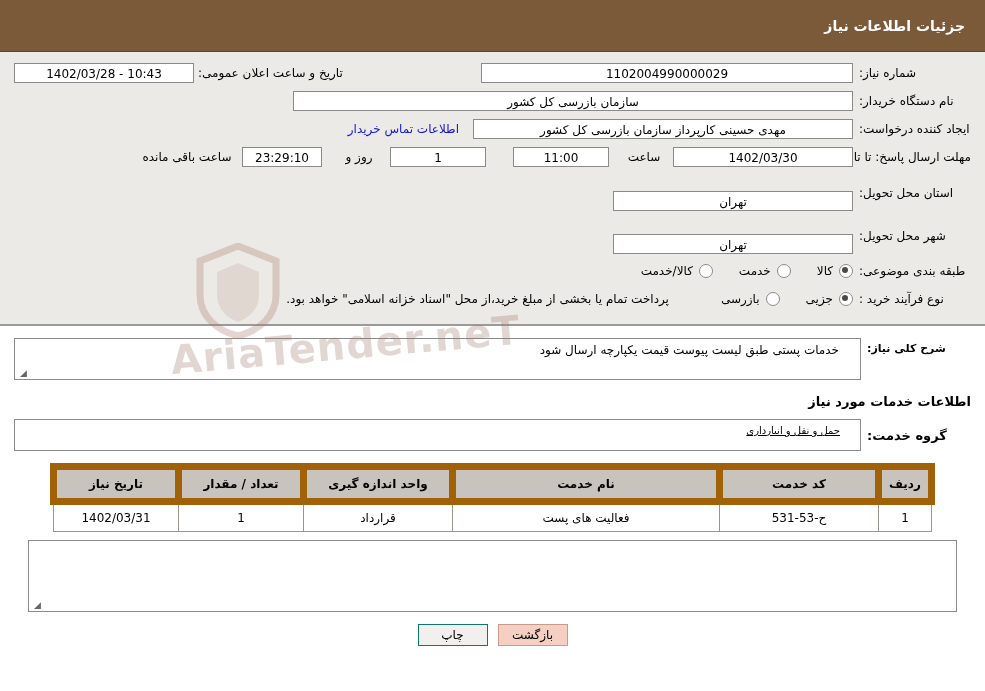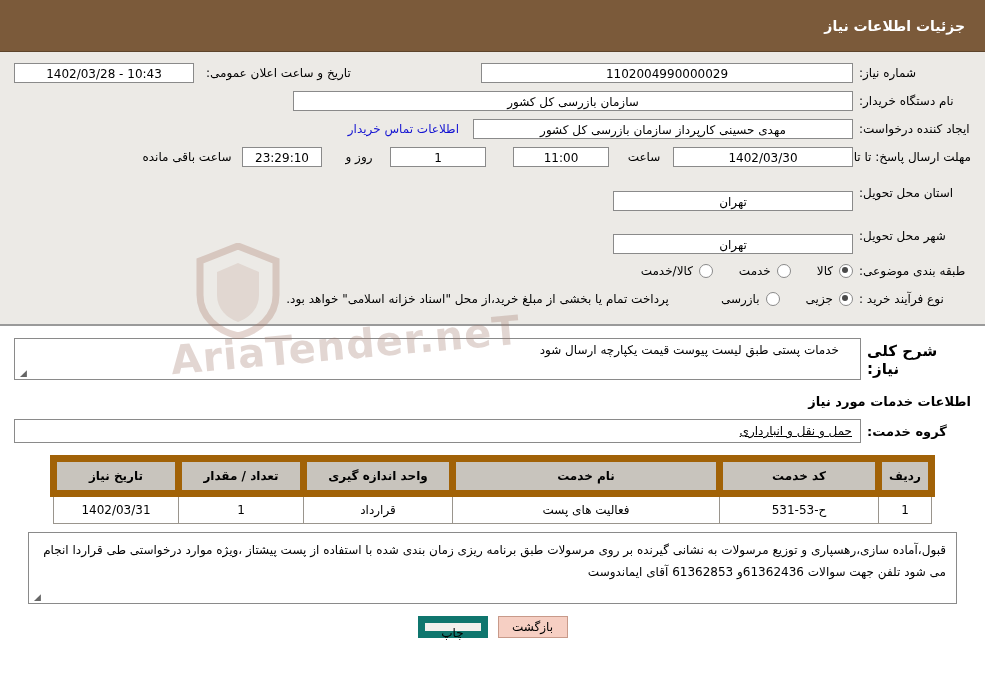--- a/index.html
+++ b/index.html
@@ -72,21 +72,21 @@
     box-sizing: border-box;
     text-align: center;
     overflow: hidden;
     white-space: nowrap;
   }
 
   .spacer { flex: 1 1 auto; }
 
   
   .niaz-no { width: 372px; }
-  .date-lbl { width: 178px; text-align: left; padding-left: 12px;}
+  .date-lbl { width: 178px; text-align: left; padding-left: 4px;}
   .date-box { width: 180px; }
 
   
   .buyer-org { width: 560px; }
 
   
   .creator { width: 380px; }
   .contact-link {
     color: #1414d2;
     font-size: 12px;
@@ -177,21 +177,21 @@
     padding: 12px 14px 4px 14px;
     box-sizing: border-box;
     background: #ffffff;
     position: relative;
   }
   .desc-row {
     display: flex;
     align-items: flex-start;
   }
   .desc-label {
-    font-size: 15px;
+    font-size: 11px;
     font-weight: bold;
     width: 104px;
     flex: 0 0 104px;
     text-align: left;
     padding-left: 6px;
     padding-top: 4px;
   }
   .textarea-box {
     flex: 1 1 auto;
     background: #ffffff;
@@ -229,27 +229,27 @@
   .group-label {
     font-size: 13px;
     font-weight: bold;
     width: 104px;
     flex: 0 0 104px;
     text-align: left;
     padding-left: 6px;
   }
   .group-box {
     flex: 1 1 auto;
-    height: 24px;
+    height: 32px;
     line-height: 22px;
     background: #ffffff;
     border: 1px solid #8a8a8a;
-    font-size: 12px;
+    font-size: 10px;
     text-align: right;
-    padding: 0 8px;
+    padding: 0 20px;
     box-sizing: border-box;
     text-decoration: underline;
   }
 
   
   table.svc {
     width: calc(100% - 72px);
     margin: 0 36px 0 36px;
     border-collapse: collapse;
     font-size: 12px;
@@ -307,21 +307,21 @@
     gap: 10px;
     padding: 12px 0 10px 0;
     background: #ffffff;
   }
   .btn {
     min-width: 70px;
     height: 22px;
     line-height: 20px;
     font-size: 12px;
     text-align: center;
-    border: 7px solid #0f766e;
+    border: 1px solid #0f766e;
     background: #f2f0ed;
     cursor: pointer;
     box-sizing: border-box;
     padding: 0 10px;
   }
   .btn.back {
     background: #f6cfc3;
     border: 1px solid #c89a8a;
   }
 </style>
@@ -456,21 +456,20 @@
         <td>فعالیت های پست</td>
         <td>قرارداد</td>
         <td>1</td>
         <td>1402/03/31</td>
       </tr>
     </tbody>
   </table>
 
   <div class="notes-row">
     <div class="notes-box">
-      <span>قبول،آماده سازی،رهسپاری و توزیع مرسولات به نشانی گیرنده بر روی مرسولات طبق برنامه ریزی زمان بندی شده با استفاده از پست پیشتاز ،ویژه  موارد درخواستی طی قراردا انجام می شود تلفن جهت سوالات 61362436و 61362853 آقای ایماندوست</span>
       <span class="resize-grip">◢</span>
     </div>
   </div>
 
   <div class="footer">
     <div class="btn back">بازگشت</div>
     <div class="btn">چاپ</div>
   </div>
 </div>
 

